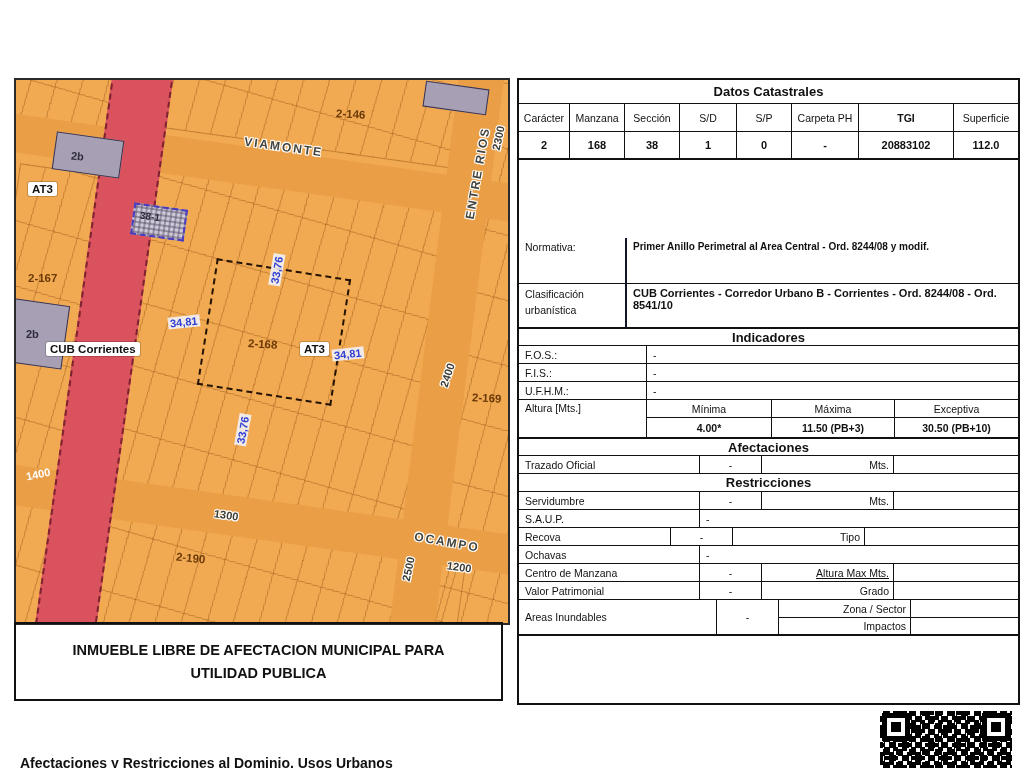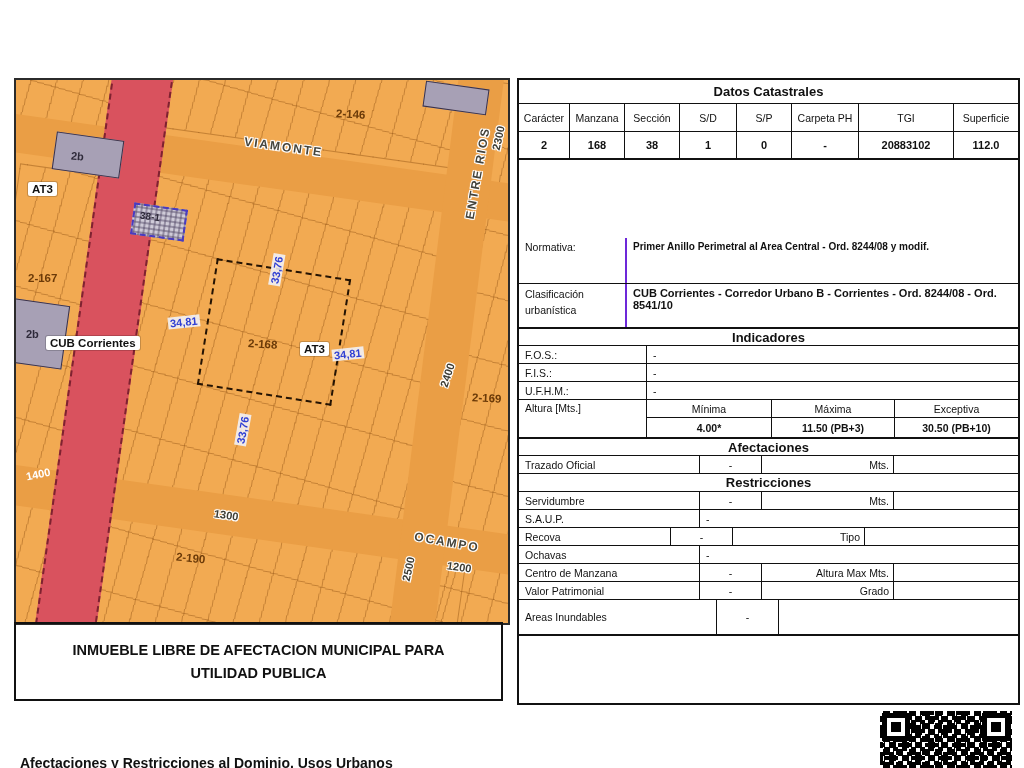--- a/index.html
+++ b/index.html
@@ -50,21 +50,21 @@
             text-align:center;font-weight:bold;font-size:14.5px;line-height:1.55;
             padding:0 28px;box-sizing:border-box;}
 
   
   .panel{position:absolute;left:517px;top:78px;width:503px;height:627px;
          border:2px solid #111;box-sizing:border-box;display:flex;flex-direction:column;
          font-size:10.5px;}
   .prow{display:flex;align-items:center;box-sizing:border-box;flex:0 0 auto;}
   .ptitle{justify-content:center;font-weight:bold;font-size:13px;}
   .cell{box-sizing:border-box;height:100%;display:flex;align-items:center;}
-  .br1{border-right:1px solid #111;} .br2{border-right:2px solid #6d28d9;}
+  .br1{border-right:1px solid #111;} .br2{border-right:2px solid #0f172a;}
   .bb1{border-bottom:1px solid #111;} .bb2{border-bottom:2px solid #111;}
   .ctr{justify-content:center;text-align:center;} .rt{justify-content:flex-end;padding-right:4px;}
   .pl{padding-left:6px;} .bold{font-weight:bold;}
 
   
   .footer-text{position:absolute;left:20px;top:755px;font-weight:bold;font-size:14px;}
   .qr{position:absolute;left:880px;top:711px;width:132px;height:132px;background:#fff;}
   .qr-noise{position:absolute;inset:0;
      background:
        conic-gradient(#000 25%, transparent 0 50%, #000 0 75%, transparent 0) 0 0/9px 9px,
@@ -118,21 +118,21 @@
     <div class="mlabel blocklbl" style="left:232px;top:258px;transform:rotate(4deg);">2-168</div>
     <div class="mlabel blocklbl" style="left:456px;top:312px;transform:rotate(3deg);">2-169</div>
     <div class="mlabel blocklbl" style="left:160px;top:472px;transform:rotate(6deg);">2-190</div>
 
     <div class="mlabel zonelbl" style="left:55px;top:70px;transform:rotate(5deg);">2b</div>
     <div class="mlabel zonelbl" style="left:10px;top:248px;">2b</div>
     <div class="mlabel zonelbl" style="left:124px;top:131px;transform:rotate(8deg);font-size:10px;">38-1</div>
 
     <div class="mlabel whitebox" style="left:12px;top:102px;">AT3</div>
     <div class="mlabel whitebox" style="left:284px;top:262px;">AT3</div>
-    <div class="mlabel whitebox" style="left:30px;top:256px;">CUB Corrientes</div>
+    <div class="mlabel whitebox" style="left:30px;top:262px;">CUB Corrientes</div>
 
     <div class="mlabel blue" style="left:152px;top:236px;transform:rotate(-6deg);">34,81</div>
     <div class="mlabel blue" style="left:316px;top:268px;transform:rotate(-6deg);">34,81</div>
     <div class="mlabel blue" style="left:245px;top:184px;transform:rotate(-80deg);">33,76</div>
     <div class="mlabel blue" style="left:211px;top:344px;transform:rotate(-80deg);">33,76</div>
   </div>
 
   <div class="note-box">
     <span>INMUEBLE LIBRE DE AFECTACION MUNICIPAL PARA UTILIDAD PUBLICA</span>
   </div>
@@ -140,21 +140,21 @@
   <div class="panel">
 
     <div class="prow ptitle bb1" style="height:24px;">Datos Catastrales</div>
     <div class="prow bb1" style="height:28px;">
       <div class="cell ctr br1" style="width:51px;">Carácter</div>
       <div class="cell ctr br1" style="width:55px;">Manzana</div>
       <div class="cell ctr br1" style="width:55px;">Sección</div>
       <div class="cell ctr br1" style="width:57px;">S/D</div>
       <div class="cell ctr br1" style="width:55px;">S/P</div>
       <div class="cell ctr br1" style="width:67px;">Carpeta PH</div>
-      <div class="cell ctr br1" style="width:95px;">TGI</div>
+      <div class="cell ctr br1" style="width:95px;font-weight:bold;">TGI</div>
       <div class="cell ctr" style="flex:1;">Superficie</div>
     </div>
     <div class="prow bb2 bold" style="height:28px;font-size:11px;">
       <div class="cell ctr br1" style="width:51px;">2</div>
       <div class="cell ctr br1" style="width:55px;">168</div>
       <div class="cell ctr br1" style="width:55px;">38</div>
       <div class="cell ctr br1" style="width:57px;">1</div>
       <div class="cell ctr br1" style="width:55px;">0</div>
       <div class="cell ctr br1" style="width:67px;">-</div>
       <div class="cell ctr br1" style="width:95px;">20883102</div>
@@ -226,32 +226,42 @@
       <div class="cell rt br1" style="width:132px;">Tipo</div>
       <div class="cell" style="flex:1;"></div>
     </div>
     <div class="prow bb1" style="height:18px;">
       <div class="cell br1 pl" style="width:181px;">Ochavas</div>
       <div class="cell pl" style="flex:1;">-</div>
     </div>
     <div class="prow bb1" style="height:18px;">
       <div class="cell br1 pl" style="width:181px;">Centro de Manzana</div>
       <div class="cell ctr br1" style="width:62px;">-</div>
-      <div class="cell rt br1" style="width:132px;">Altura Max Mts.</div>
+      <div class="cell rt br1" style="width:132px;text-decoration:underline;">Altura Max Mts.</div>
       <div class="cell" style="flex:1;"></div>
     </div>
     <div class="prow bb1" style="height:18px;">
       <div class="cell br1 pl" style="width:181px;">Valor Patrimonial</div>
       <div class="cell ctr br1" style="width:62px;">-</div>
       <div class="cell rt br1" style="width:132px;">Grado</div>
       <div class="cell" style="flex:1;"></div>
     </div>
     <div class="prow bb2" style="height:36px;align-items:stretch;">
       <div class="cell br1 pl" style="width:198px;">Areas Inundables</div>
       <div class="cell ctr br1" style="width:62px;">-</div>
+      <div style="flex:1;display:flex;flex-direction:column;">
+        <div class="prow bb1" style="height:18px;">
+          <div class="cell rt br1" style="width:132px;">Zona / Sector</div>
+          <div class="cell" style="flex:1;"></div>
+        </div>
+        <div class="prow" style="flex:1;">
+          <div class="cell rt br1" style="width:132px;">Impactos</div>
+          <div class="cell" style="flex:1;"></div>
+        </div>
+      </div>
     </div>
     <div style="flex:1;"></div>
   </div>
 
   <div class="footer-text">Afectaciones y Restricciones al Dominio, Usos Urbanos</div>
 
   <div class="qr">
     <div class="qr-noise"></div>
     <div class="finder" style="left:2px;top:2px;"></div>
     <div class="finder" style="right:2px;top:2px;"></div>

